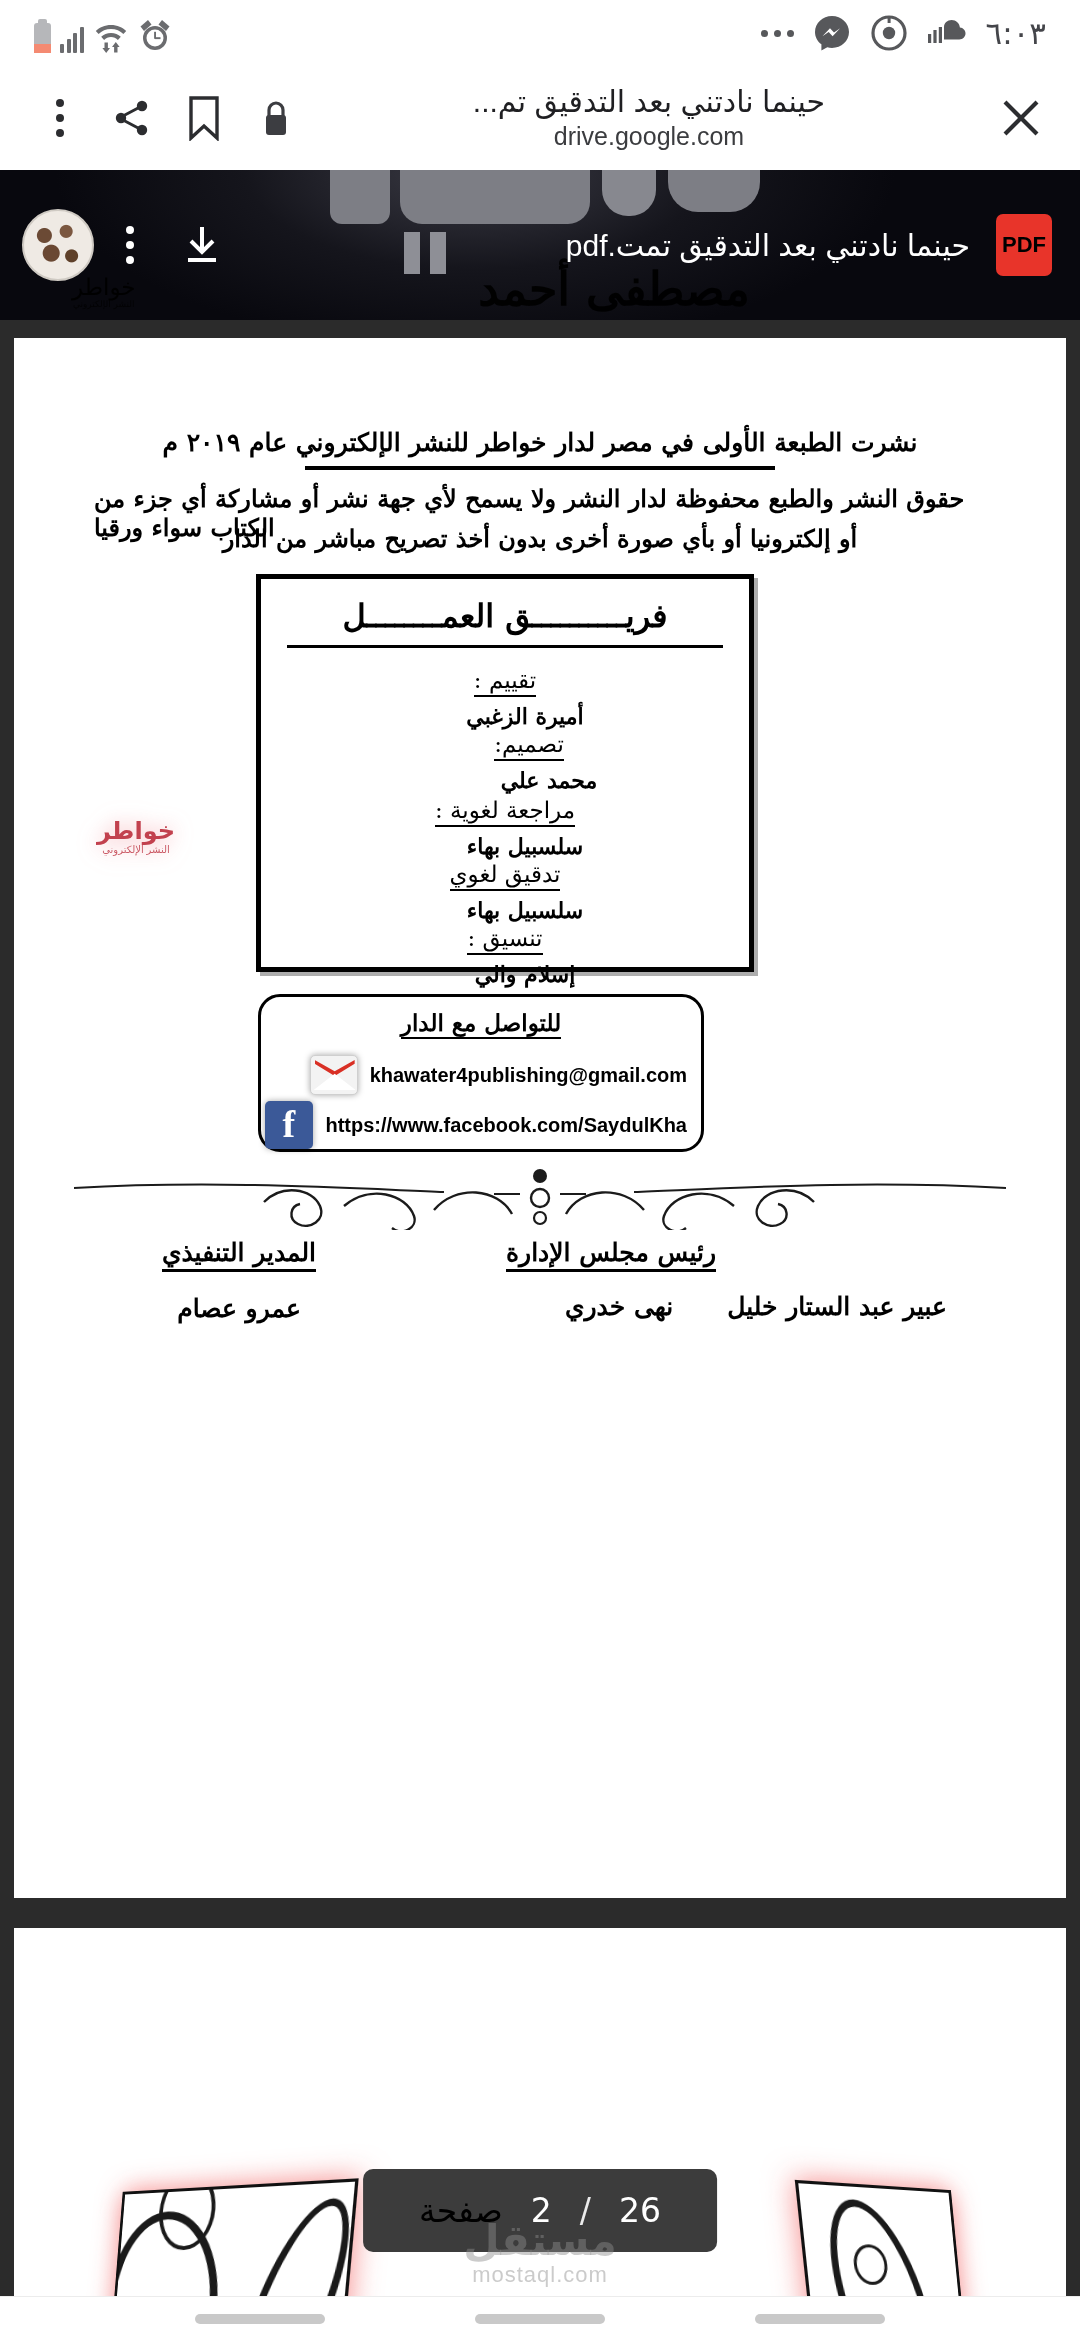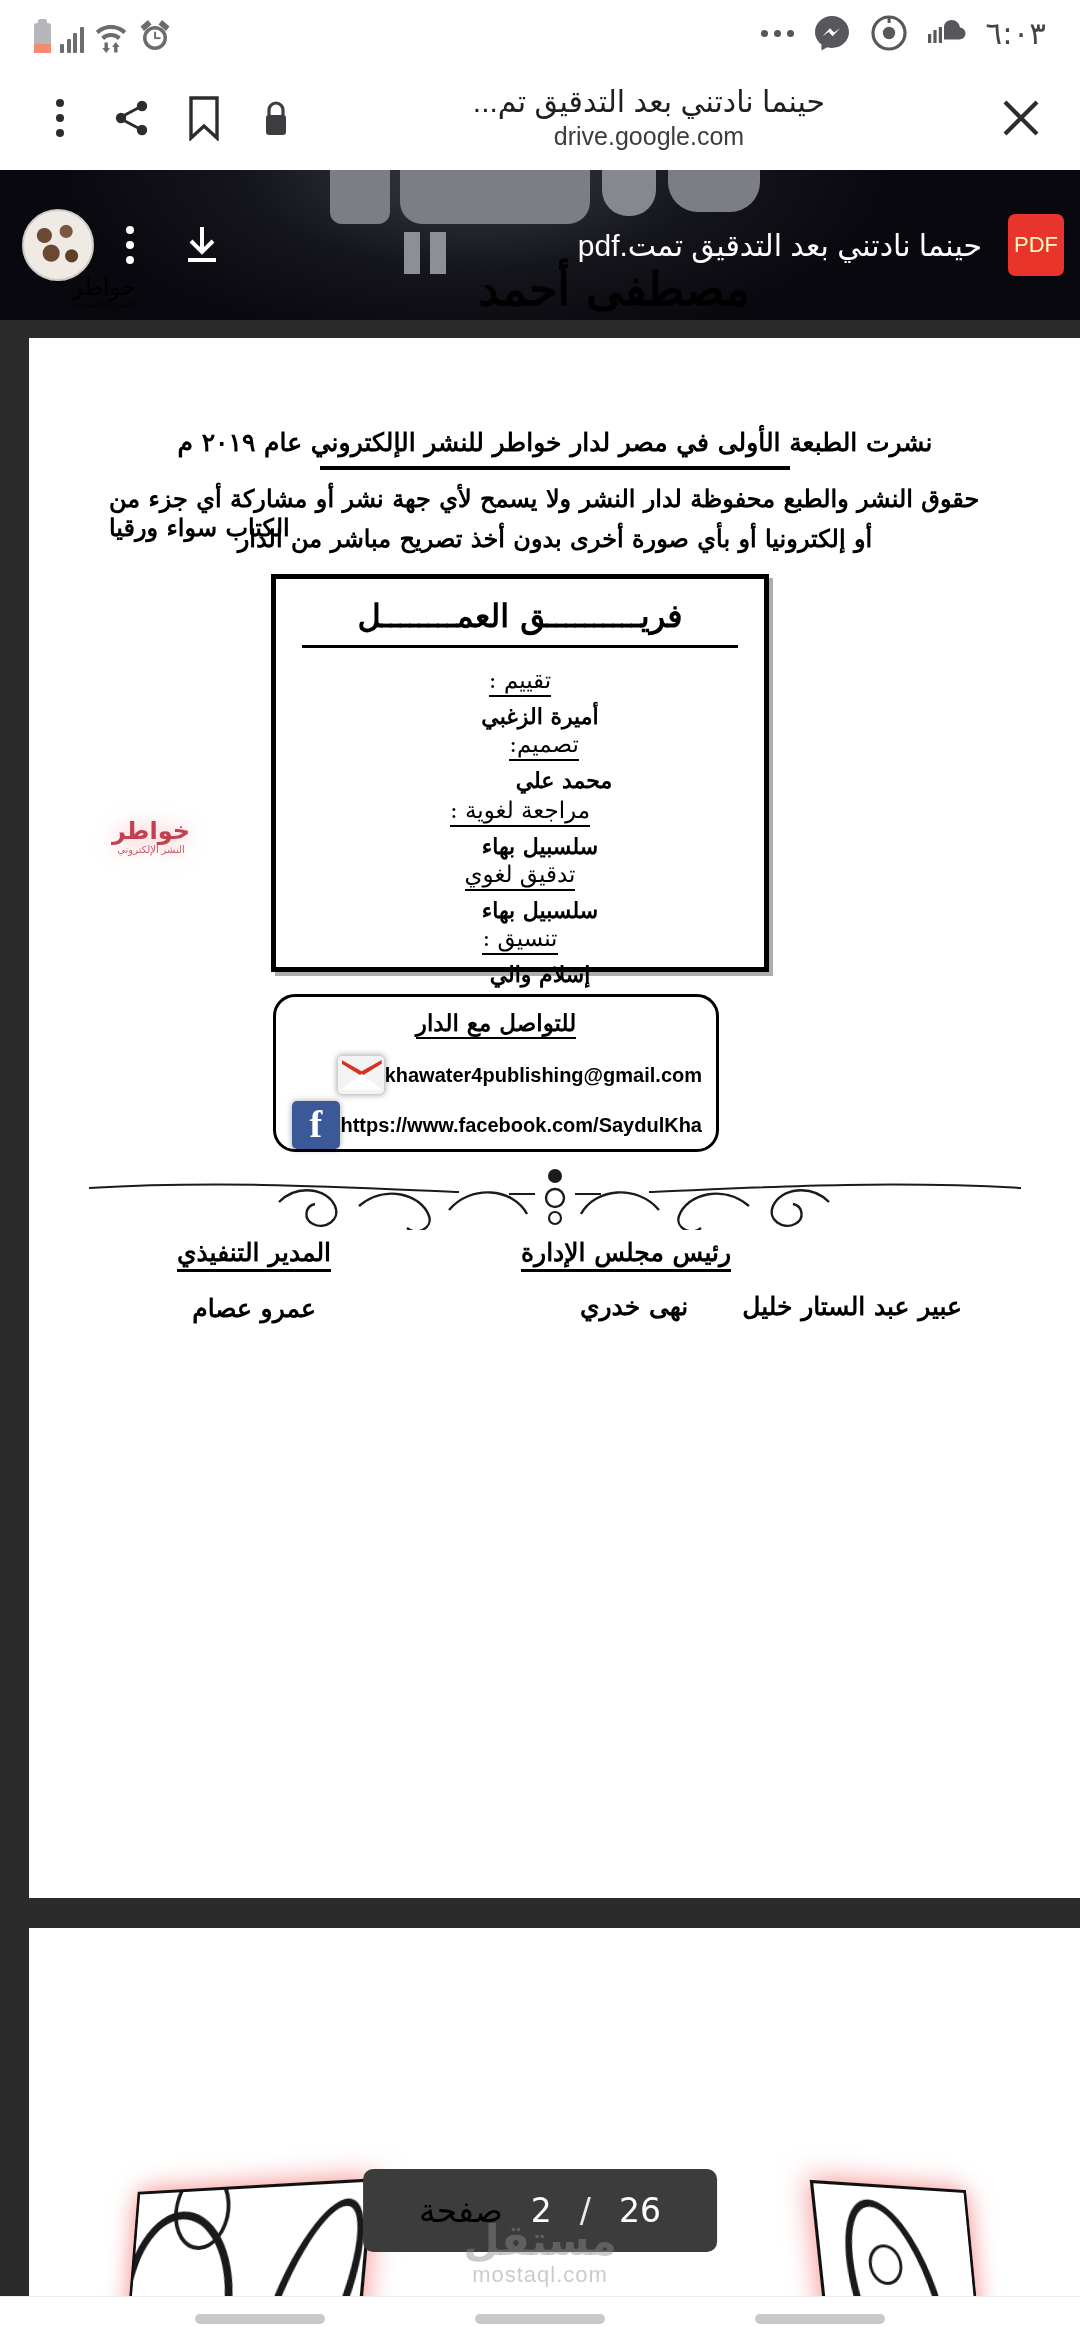--- a/index.html
+++ b/index.html
@@ -72,22 +72,22 @@
     position:absolute; right:330px; top:92px; font-size:46px; font-weight:bold;
     color:#b9bac1; direction:rtl; letter-spacing:1px; opacity:.93;
   }
   .pdfbar-khlogo { position:absolute; left:72px; top:105px; text-align:center; color:#d7d8dd; direction:rtl; }
   .pdfbar-khlogo .nm { font-size:23px; line-height:1.05; }
   .pdfbar-khlogo .sub { font-size:9px; letter-spacing:.5px; opacity:.75; }
 
   .pdfbar-row { position:absolute; inset:0; display:flex; align-items:center; padding:0 12px; }
   .pdf-badge {
     width:56px; height:62px; background:#e8342a; border-radius:7px;
-    color:#fef9c3; font-size:22px; font-weight:normal; display:flex; align-items:center; justify-content:center;
-    letter-spacing:0px; flex:0 0 auto; margin-right:4px;
+    color:#000000; font-size:22px; font-weight:bold; display:flex; align-items:center; justify-content:center;
+    letter-spacing:0px; flex:0 0 auto; margin-right:16px;
   }
   .pdf-filename {
     flex:0 0 auto; direction:rtl; color:#ffffff; font-size:30px; margin-right:26px;
     white-space:nowrap; overflow:hidden; text-overflow:ellipsis; max-width:520px;
   }
   .pdf-spacer { flex:1 1 auto; }
   .pdf-iconbtn { width:72px; height:72px; display:flex; align-items:center; justify-content:center; flex:0 0 auto; }
   .kebab-w i { background:#ffffff; }
   .pdf-avatar {
     width:72px; height:72px; border-radius:50%; flex:0 0 auto; margin-left:10px;
@@ -98,21 +98,21 @@
       radial-gradient(circle at 70% 66%, #5e4029 0 6px, transparent 7px),
       radial-gradient(circle at 50% 48%, #efeae4 0 36px, transparent 37px),
       #e9e4dd;
     border:2px solid #cfcac3;
   }
 
   
   .docarea { position:absolute; top:320px; left:0; width:1080px; height:1976px; background:#2b2b2b; overflow:hidden; }
 
   .page {
-    position:absolute; left:29px; width:1052px; background:#fff;
+    position:absolute; left:14px; width:1052px; background:#fff;
   }
   .page-1 { top:18px; height:1560px; }
   .page-2 { top:1608px; height:460px; }
 
   .pg-inner { position:relative; width:100%; height:100%; }
 
   
   .ar { direction:rtl; font-family:"DejaVu Serif","Liberation Serif", serif; color:#000; }
 
   .pub-line {
@@ -140,21 +140,21 @@
   .credit .role { font-size:23px; font-weight:normal; display:inline-block; border-bottom:2px solid #000; padding-bottom:2px; }
   .credit .name { font-size:22px; font-weight:bold; margin-top:6px;margin-left:40px; }
 
   
   .contactbox {
     position:absolute; top:656px; left:244px; width:446px; height:158px;
     border:3px solid #000; border-radius:22px; background:#fff;
   }
   .contact-title { position:absolute; top:12px; left:0; right:0; text-align:center; font-size:23px; font-weight:bold; }
   .contact-title span { border-bottom:2px solid #000; padding-bottom:1px; }
-  .contact-row { position:absolute; display:flex; align-items:center; gap:0; right:14px; }
+  .contact-row { position:absolute; display:flex; align-items:center; gap:12px; right:14px; }
   .contact-row .val { font-size:20px; font-weight:bold; font-family:"Liberation Sans", sans-serif; color:#000; direction:ltr; white-space:nowrap; }
   .gmail-ico {
     width:48px; height:40px; border-radius:5px; background:#f3f3f3;
     border:1px solid #cfcfcf; position:relative; overflow:hidden; flex:0 0 auto;
     box-shadow:0 0 6px rgba(0,0,0,.35);
   }
   .gmail-ico::before { content:""; position:absolute; left:4px; top:4px; width:40px; height:16px; background:#d93025;
     clip-path: polygon(0 0, 50% 70%, 100% 0, 100% 24%, 50% 100%, 0 24%); }
   .gmail-ico::after { content:""; position:absolute; left:3px; bottom:4px; width:42px; height:18px; background:#fff;
     clip-path: polygon(0 100%, 50% 10%, 100% 100%); border-top:none; }

